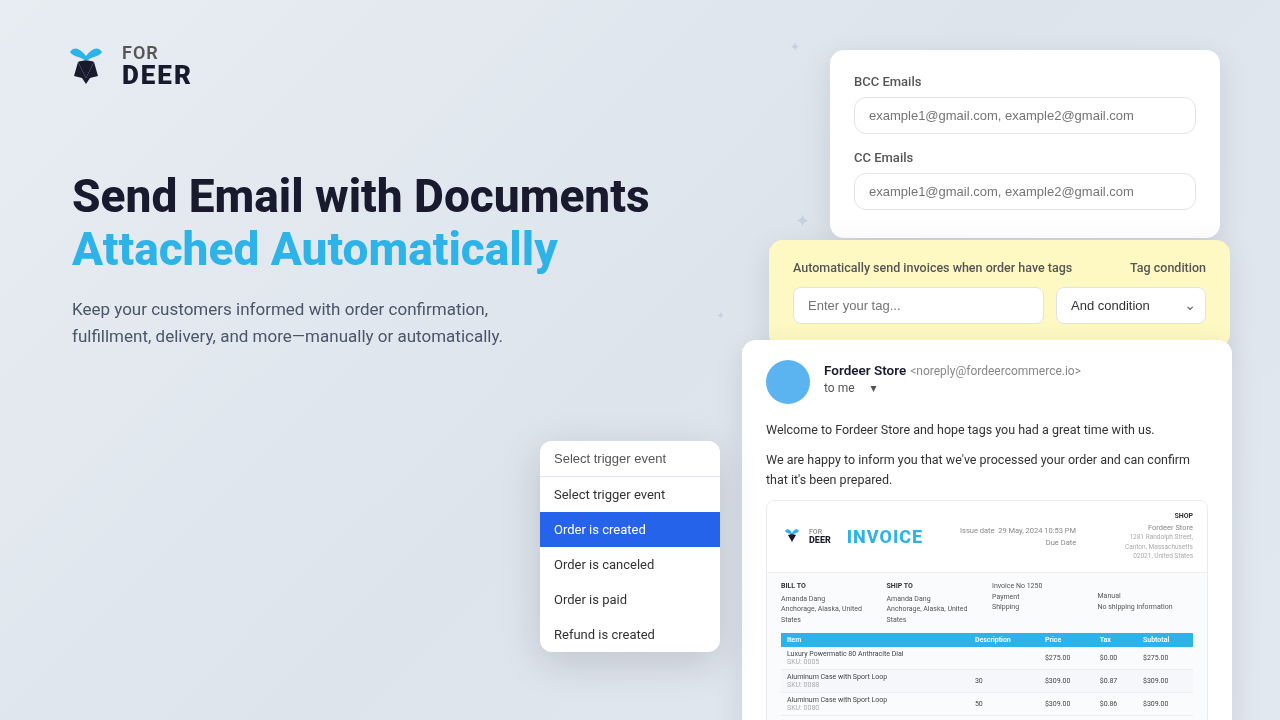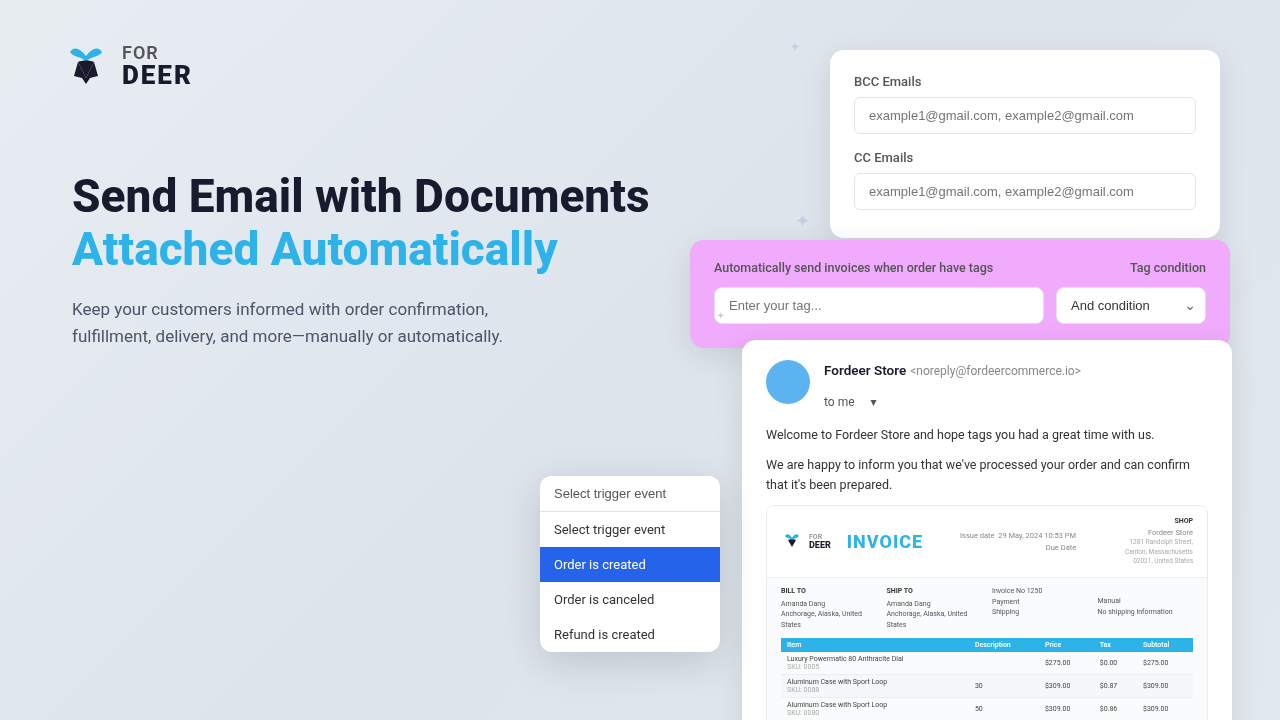--- a/index.html
+++ b/index.html
@@ -89,35 +89,35 @@
     }
     .field-label {
       font-size: 13px;
       color: #555;
       margin-bottom: 8px;
       font-weight: 500;
     }
     .field-input {
       width: 100%;
       border: 1.5px solid #e0e4ea;
-      border-radius: 6px;
+      border-radius: 12px;
       padding: 10px 14px;
       font-size: 13px;
       color: #aaa;
       outline: none;
       background: white;
     }
 
     
     .tag-card {
       position: absolute;
       top: 240px;
       right: 50px;
-      width: 540px;
-      background: #f0abfc;
+      width: 461px;
+      background: #fef9c3;
       border-radius: 14px;
       padding: 20px 24px 24px;
       box-shadow: 0 8px 30px rgba(0,0,0,0.10);
     }
     .tag-card-header {
       display: flex;
       justify-content: space-between;
       margin-bottom: 12px;
     }
     .tag-card-label {
@@ -208,21 +208,21 @@
       font-size: 12px;
       color: #888;
       font-weight: 400;
     }
     .to-me {
       font-size: 12px;
       color: #555;
       display: flex;
       align-items: center;
       gap: 16px;
-      margin-top: 16px;
+      margin-top: 2px;
     }
     .email-body-text {
       font-size: 12.5px;
       color: #333;
       line-height: 1.6;
       margin-bottom: 10px;
     }
 
     
     .invoice-preview {
@@ -505,18 +505,19 @@
     </div>
 
   </div>
 </div>
 
 <div class="trigger-card">
   <input class="trigger-header-input" value="Select trigger event" type="text" style="">
   <div class="trigger-option">Select trigger event</div>
   <div class="trigger-option active">Order is created</div>
   <div class="trigger-option">Order is canceled</div>
+  <div class="trigger-option">Order is paid</div>
   <div class="trigger-option">Refund is created</div>
 </div>
 
 <span class="deco-star" style="top:210px;right:470px;">✦</span>
 <span class="deco-star" style="top:40px;right:480px;font-size:12px;">✦</span>
 <span class="deco-star" style="top:310px;right:555px;font-size:10px;">✦</span>
 
 </body></html>

